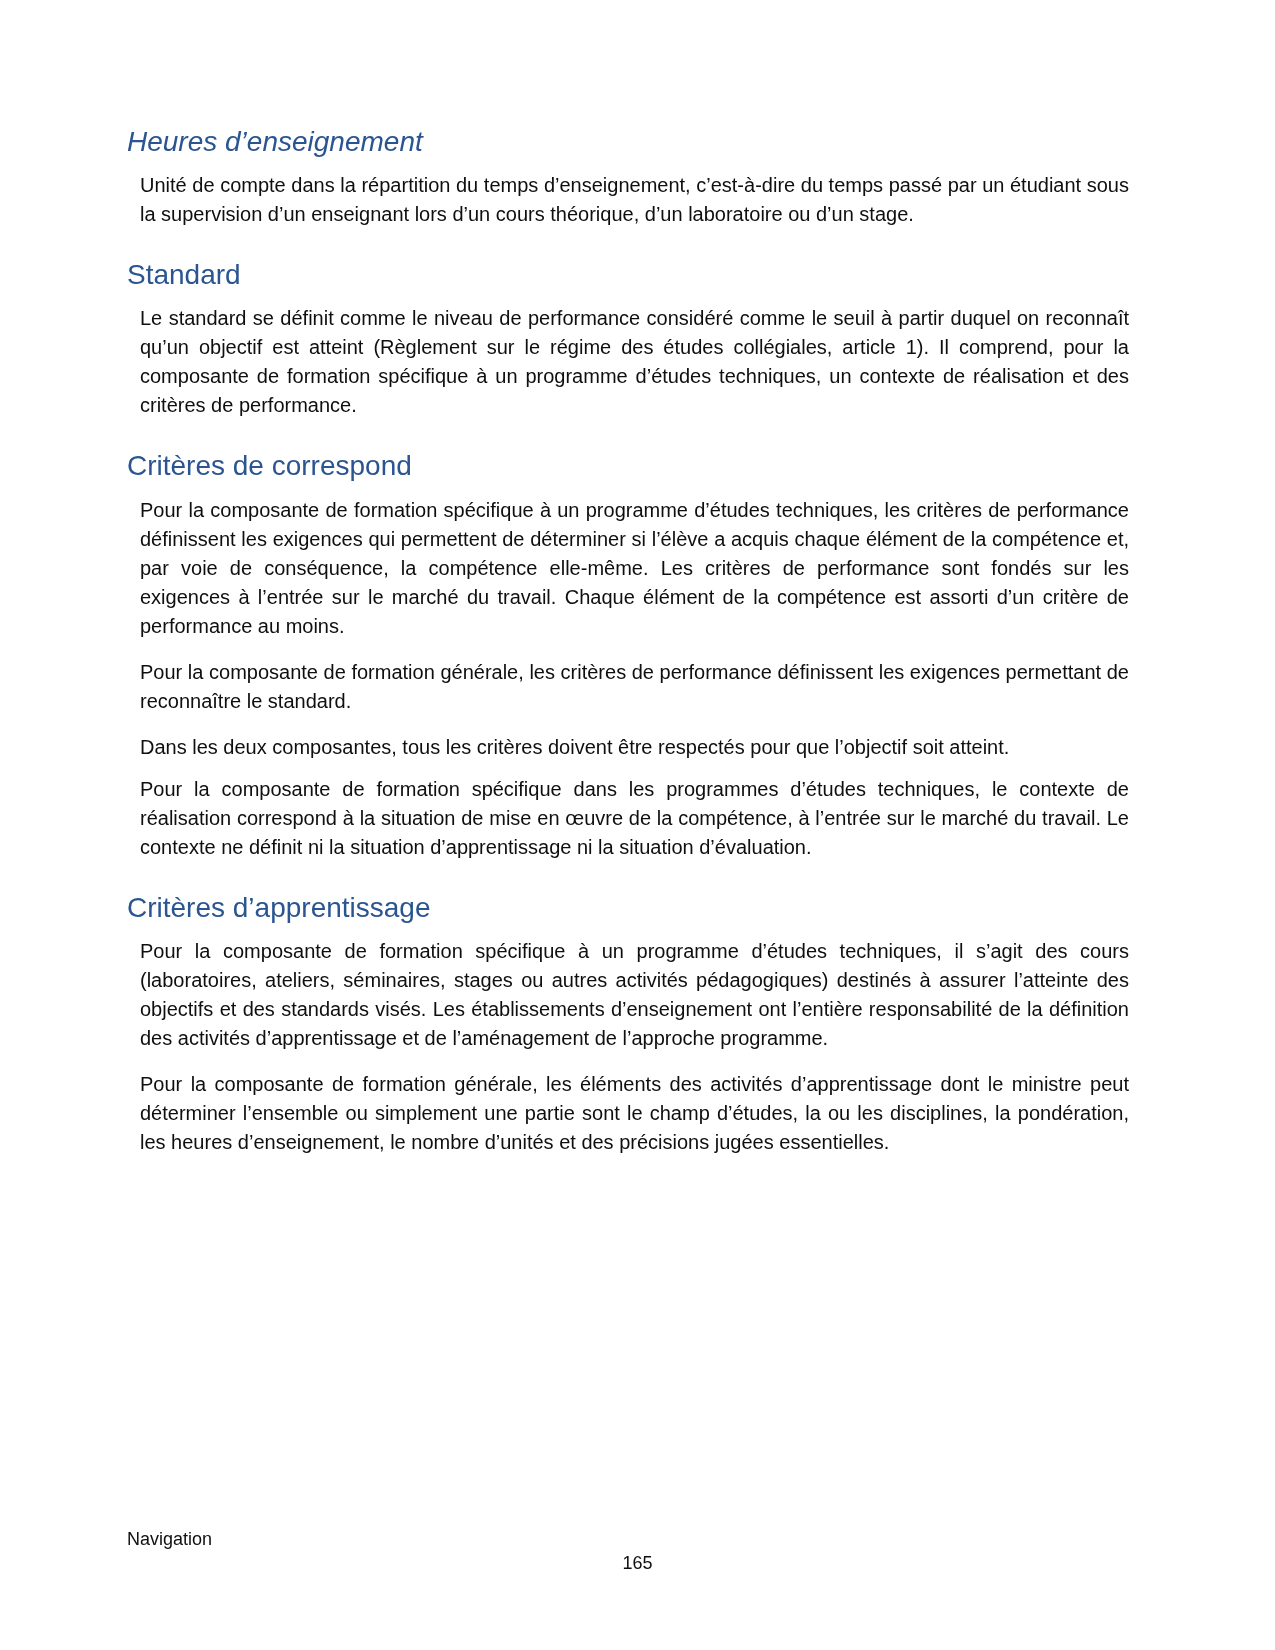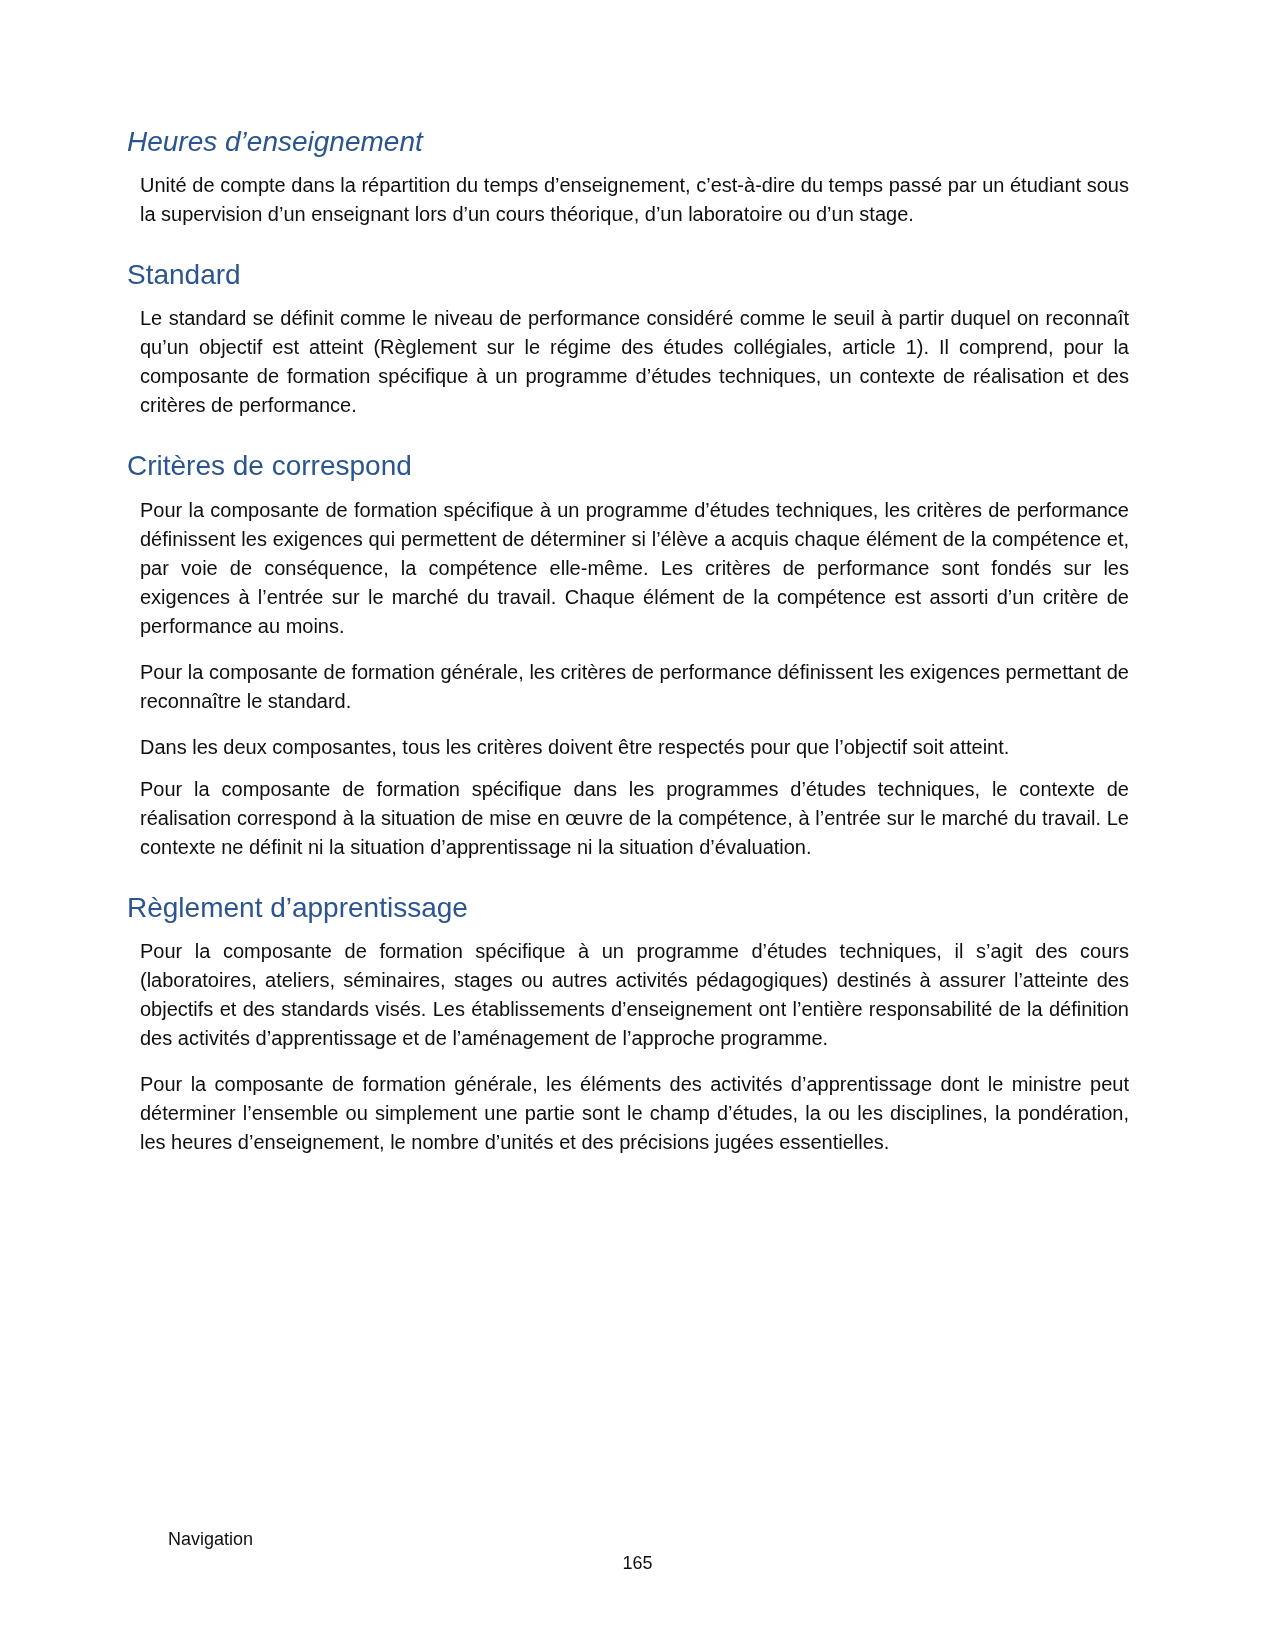--- a/index.html
+++ b/index.html
@@ -39,21 +39,20 @@
   section.doc-section p + p {
     margin-top: 17px;
   }
   .footer-nav {
     position: absolute;
     left: 127px;
     top: 1528px;
     font-size: 18px;
     line-height: 22px;
     color: #0f0f0f;
-    margin-left: 41px;
   }
   .page-number {
     position: absolute;
     left: 0;
     top: 1552px;
     width: 100%;
     text-align: center;
     font-size: 18px;
     line-height: 22px;
     color: #0f0f0f;
@@ -75,21 +74,21 @@
       <section class="doc-section">
         <h2>Critères de correspond</h2>
         <p>Pour la composante de formation spécifique à un programme d’études techniques, les critères de performance définissent les exigences qui permettent de déterminer si l’élève a acquis chaque élément de la compétence et, par voie de conséquence, la compétence elle-même. Les critères de performance sont fondés sur les exigences à l’entrée sur le marché du travail. Chaque élément de la compétence est assorti d’un critère de performance au moins.</p>
         <p>Pour la composante de formation générale, les critères de performance définissent les exigences permettant de reconnaître le standard.</p>
         <p>Dans les deux composantes, tous les critères doivent être respectés pour que l’objectif soit atteint.</p>
       </section>
       <section class="doc-section">
         <p>Pour la composante de formation spécifique dans les programmes d’études techniques, le contexte de réalisation correspond à la situation de mise en œuvre de la compétence, à l’entrée sur le marché du travail. Le contexte ne définit ni la situation d’apprentissage ni la situation d’évaluation.</p>
       </section>
       <section class="doc-section">
-        <h2>Règlement d’apprentissage</h2>
+        <h2>Critères d’apprentissage</h2>
         <p>Pour la composante de formation spécifique à un programme d’études techniques, il s’agit des cours (laboratoires, ateliers, séminaires, stages ou autres activités pédagogiques) destinés à assurer l’atteinte des objectifs et des standards visés. Les établissements d’enseignement ont l’entière responsabilité de la définition des activités d’apprentissage et de l’aménagement de l’approche programme.</p>
         <p>Pour la composante de formation générale, les éléments des activités d’apprentissage dont le ministre peut déterminer l’ensemble ou simplement une partie sont le champ d’études, la ou les disciplines, la pondération, les heures d’enseignement, le nombre d’unités et des précisions jugées essentielles.</p>
       </section>
     </main>
 </div>
 
 <div class="footer-nav">Navigation</div>
 
 <div class="page-number">165</div>
 

